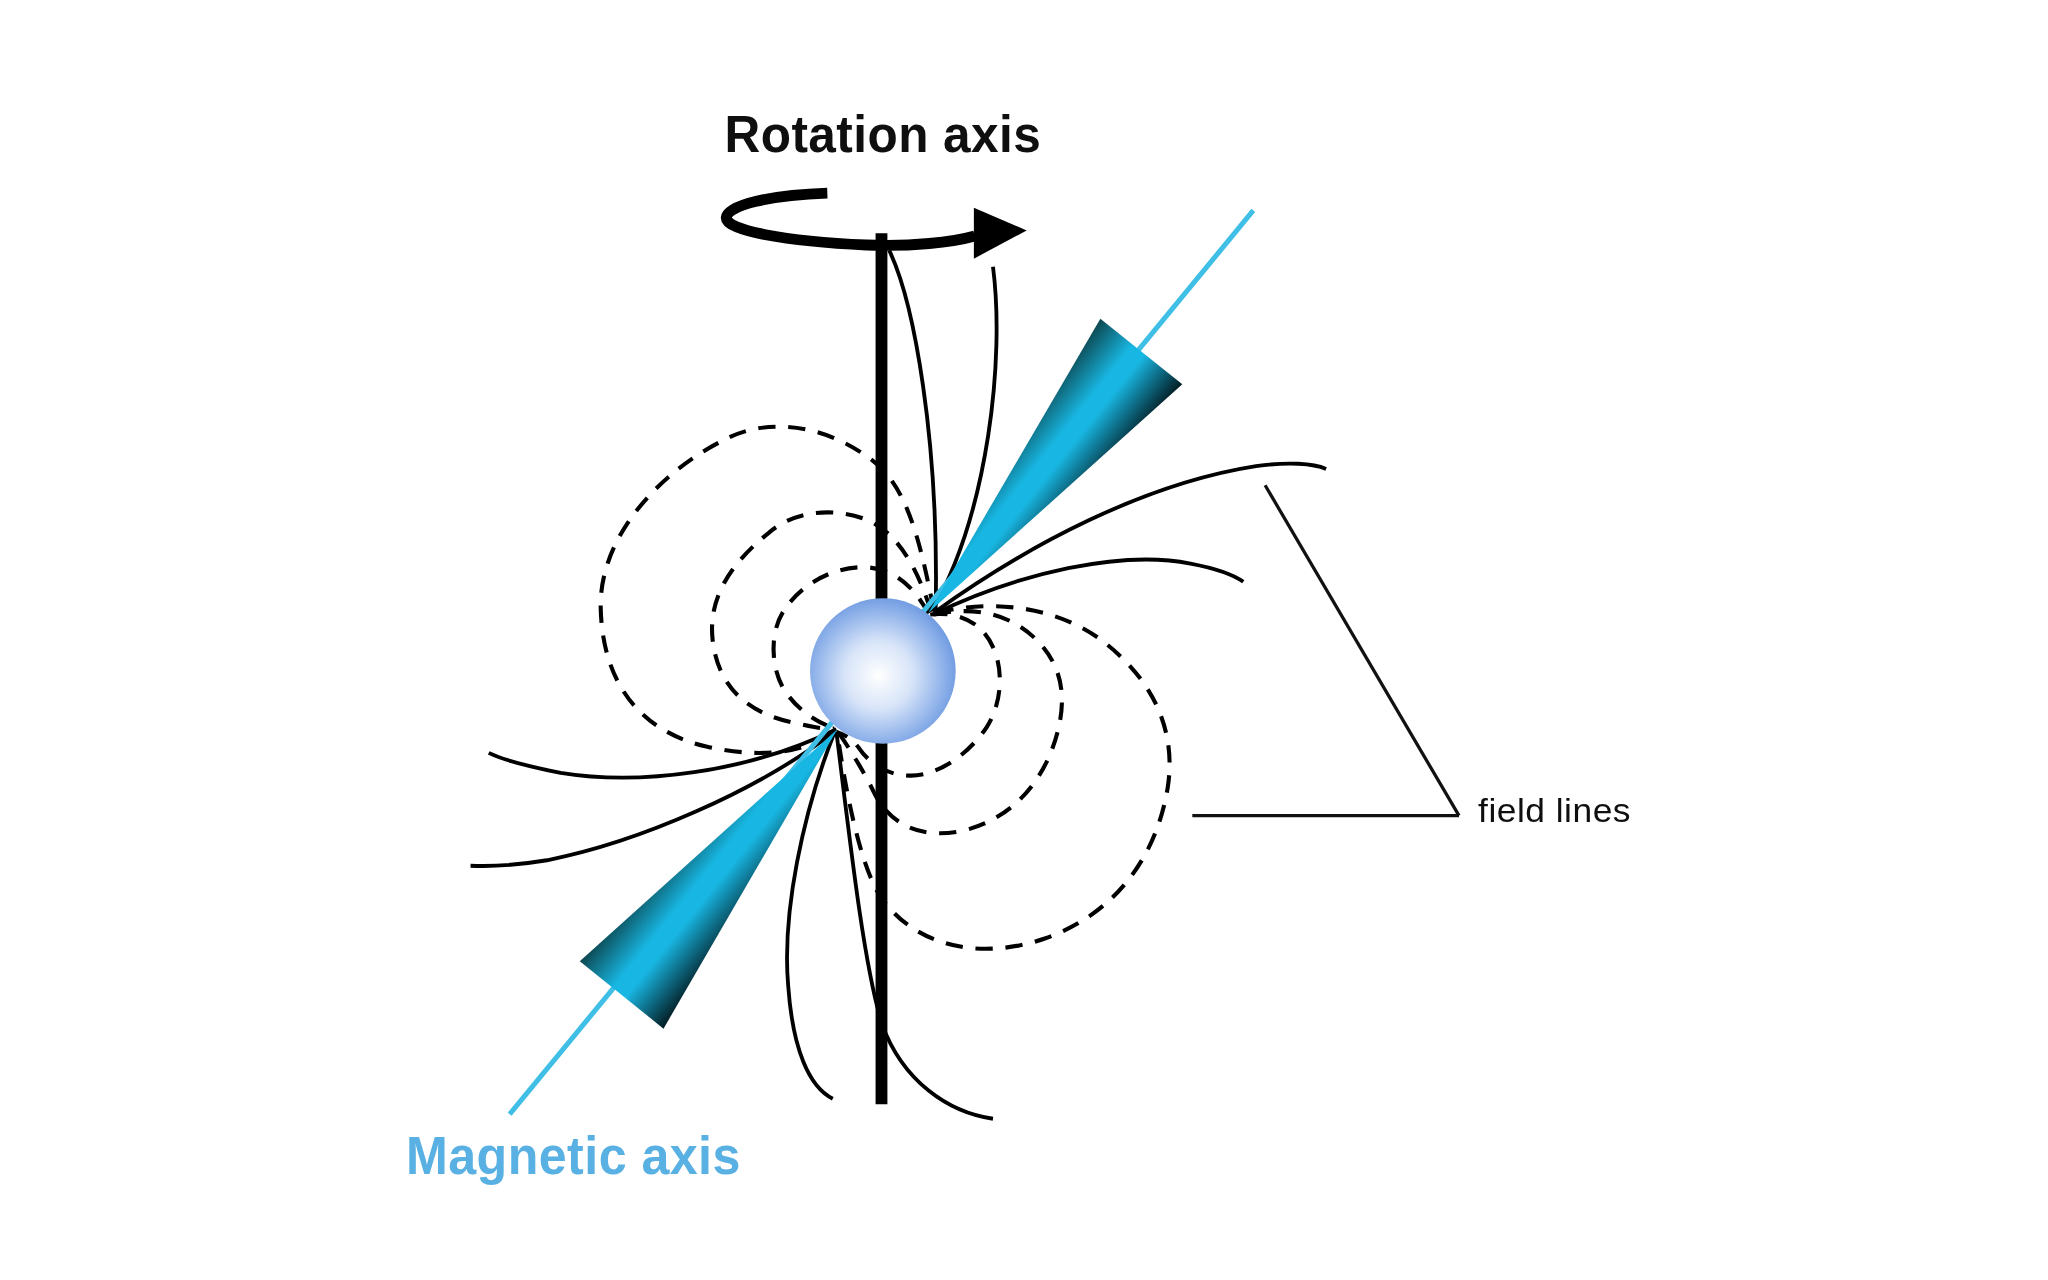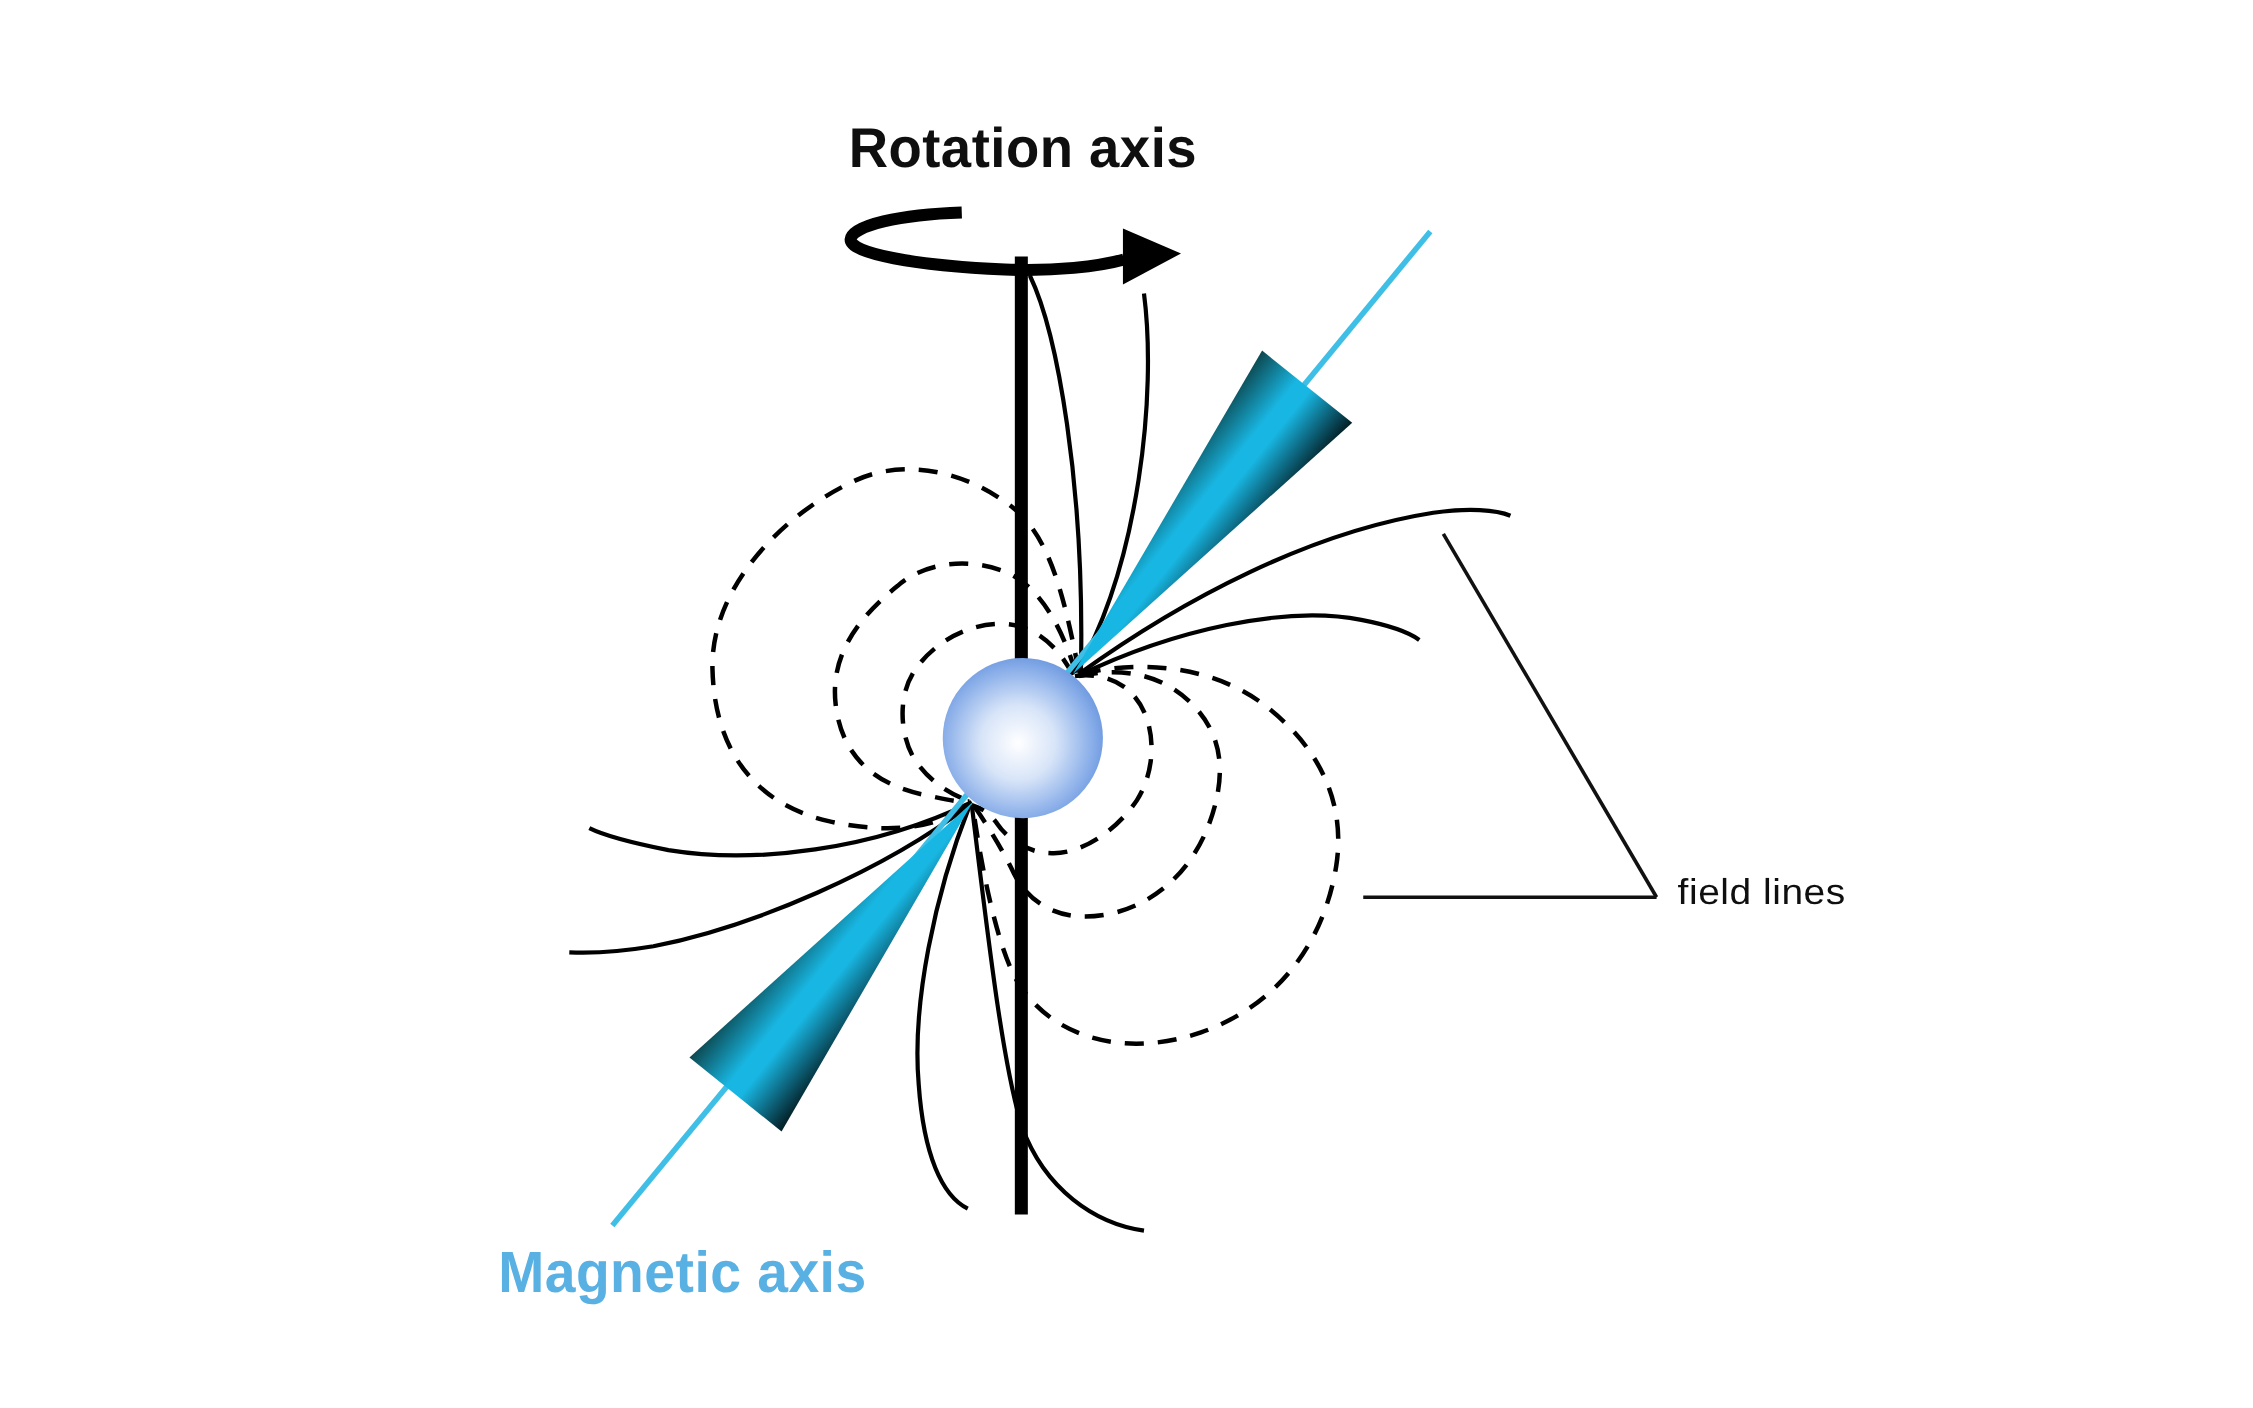--- a/index.html
+++ b/index.html
@@ -7,21 +7,20 @@
     padding: 0;
     background: #ffffff;
   }
   .stage {
     position: relative;
     width: 1864px;
     height: 1280px;
     background: #ffffff;
     overflow: hidden;
     font-family: "Liberation Sans", sans-serif;
-    margin-left: 47px;
   }
   svg { display: block; width: 100%; height: 100%; }
   .title-text {
     font-family: "Liberation Sans", sans-serif;
     font-weight: 700;
     font-size: 56px;
     letter-spacing: 0.5px;
   }
   .magnetic-text {
     font-family: "Liberation Sans", sans-serif;

